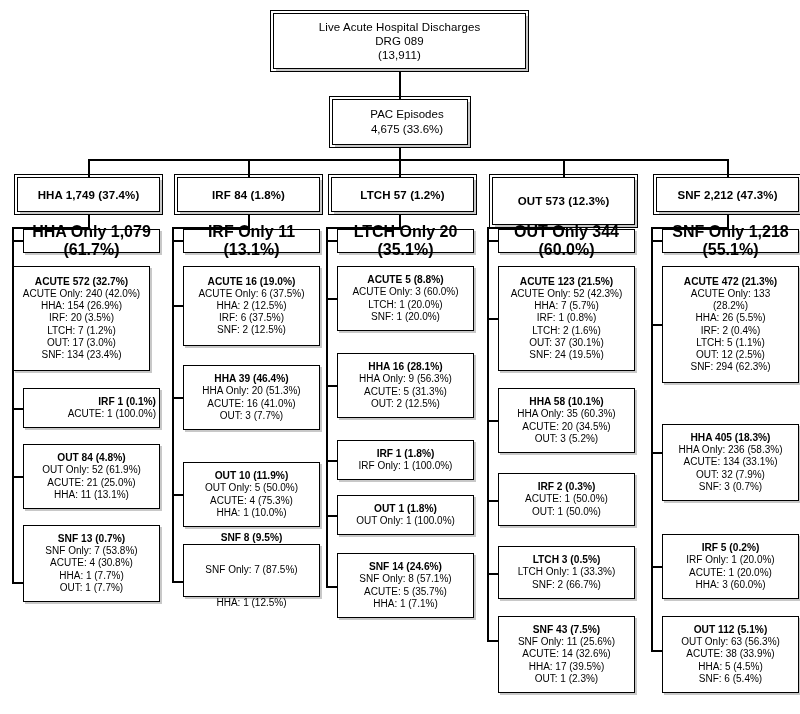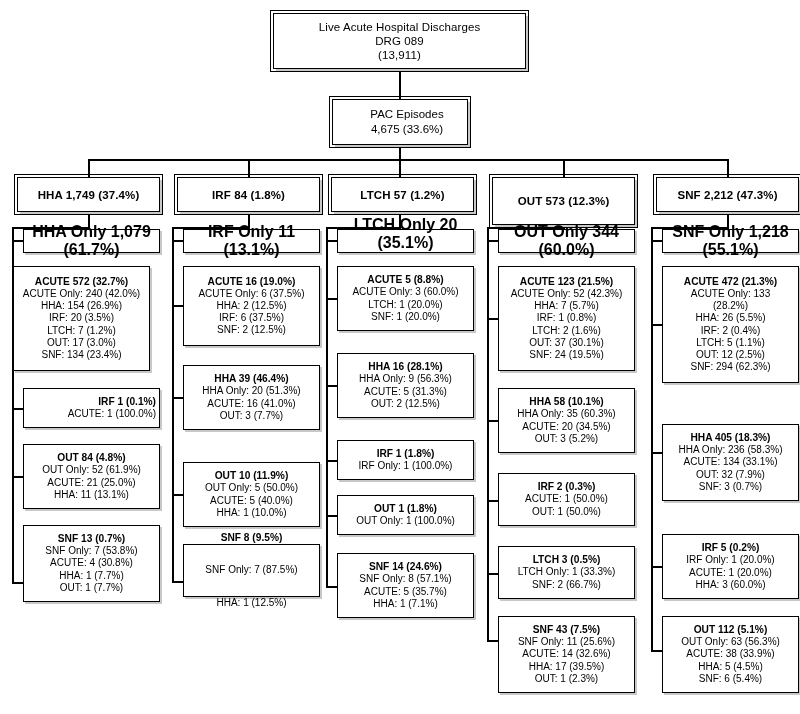--- a/index.html
+++ b/index.html
@@ -185,40 +185,40 @@
     <div class="hdr">HHA 39 (46.4%)</div>
     <div class="ln">HHA Only: 20 (51.3%)</div>
     <div class="ln">ACUTE: 16 (41.0%)</div>
     <div class="ln">OUT: 3 (7.7%)</div>
   </div>
   <div class="ln-h" style="left:172px; top:397px; width:13px;"></div>
 
   <div class="box detail-box" style="left:183px; top:462px; width:137px; height:65px;">
     <div class="hdr">OUT 10 (11.9%)</div>
     <div class="ln">OUT Only: 5 (50.0%)</div>
-    <div class="ln">ACUTE: 5 (40.0%)</div>
+    <div class="ln">ACUTE: 4 (75.3%)</div>
     <div class="ln">HHA: 1 (10.0%)</div>
   </div>
   <div class="ln-h" style="left:172px; top:494px; width:13px;"></div>
 
   <div class="box detail-box" style="left:183px; top:544px; width:137px; height:53px;gap:20px;">
     <div class="hdr">SNF 8 (9.5%)</div>
     <div class="ln">SNF Only: 7 (87.5%)</div>
     <div class="ln">HHA: 1 (12.5%)</div>
   </div>
   <div class="ln-h" style="left:172px; top:581px; width:13px;"></div>
 
   <div class="box double cat-box" style="left:331px; top:177px; width:143px; height:35px;">
     <span>LTCH 57 (1.2%)</span>
   </div>
   <div class="ln-v" style="left:399px; top:215px; height:13px;"></div>
   <div class="ln-h" style="left:326px; top:227px; width:75px;"></div>
   <div class="ln-v" style="left:326px; top:227px; height:360px;"></div>
 
-  <div class="box only-box" style="left:337px; top:229px; width:137px; height:24px;justify-content:flex-end;">
+  <div class="box only-box" style="left:337px; top:229px; width:137px; height:24px;">
     <span>LTCH Only 20 (35.1%)</span>
   </div>
   <div class="ln-h" style="left:326px; top:240px; width:13px;"></div>
 
   <div class="box detail-box" style="left:337px; top:266px; width:137px; height:65px;">
     <div class="hdr">ACUTE 5 (8.8%)</div>
     <div class="ln">ACUTE Only: 3 (60.0%)</div>
     <div class="ln">LTCH: 1 (20.0%)</div>
     <div class="ln">SNF: 1 (20.0%)</div>
   </div>

